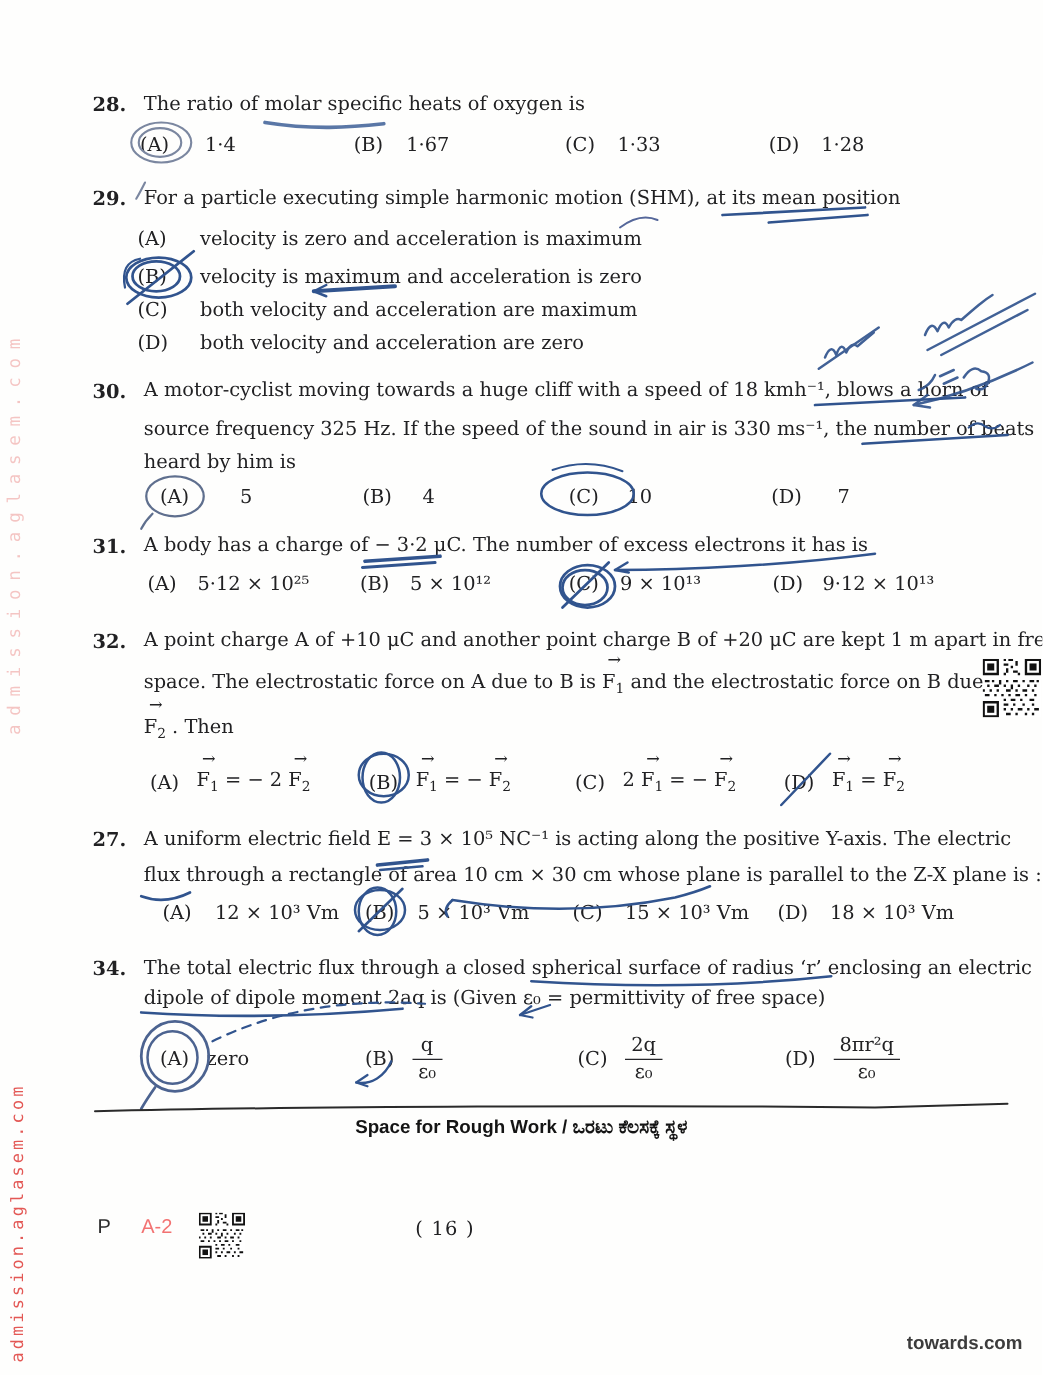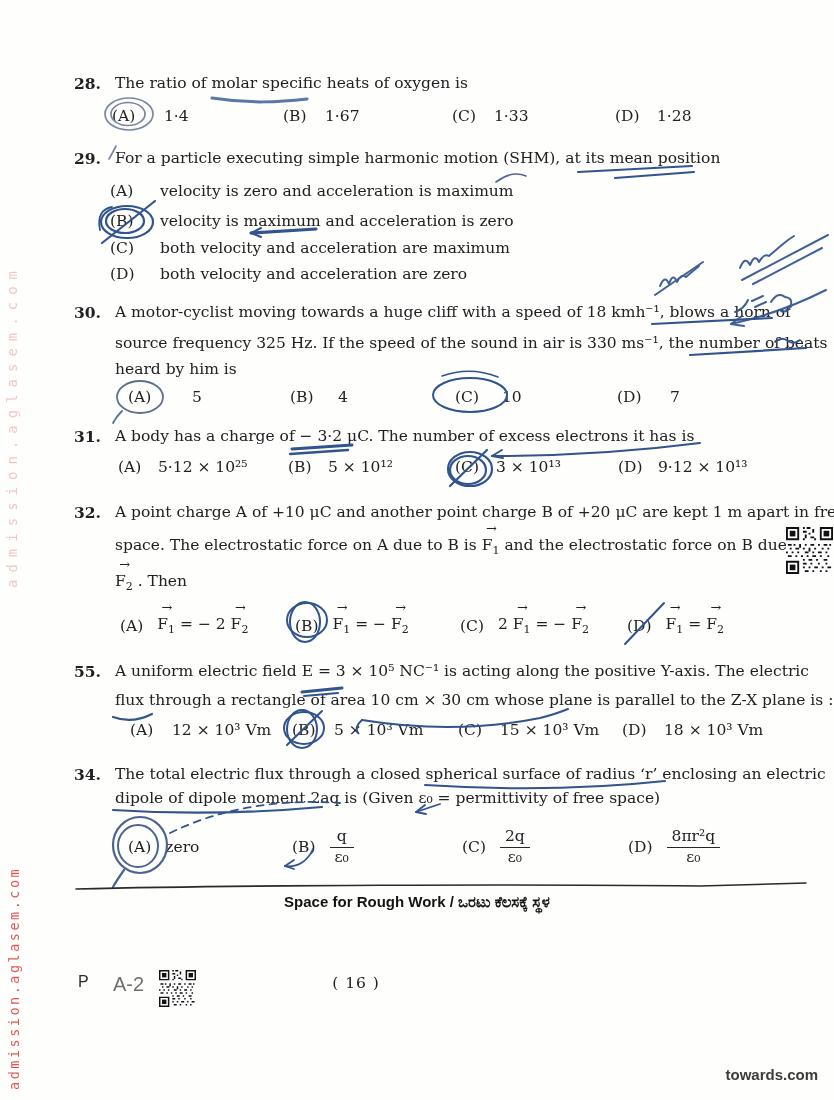--- a/index.html
+++ b/index.html
@@ -73,21 +73,21 @@
   </section>
 
   <section>
     <span class="abs qnum" style="left:74px;top:427px">31.</span>
     <span class="abs" style="left:115px;top:427px">A body has a charge of − 3·2 μC. The number of excess electrons it has is</span>
     <span class="abs" style="left:118px;top:458px">(A)</span>
     <span class="abs" style="left:158px;top:458px">5·12 × 10²⁵</span>
     <span class="abs" style="left:288px;top:458px">(B)</span>
     <span class="abs" style="left:328px;top:458px">5 × 10¹²</span>
     <span class="abs" style="left:455px;top:458px">(C)</span>
-    <span class="abs" style="left:496px;top:458px">3 × 10¹³</span>
+    <span class="abs" style="left:496px;top:458px">9 × 10¹³</span>
     <span class="abs" style="left:618px;top:458px">(D)</span>
     <span class="abs" style="left:658px;top:458px">9·12 × 10¹³</span>
   </section>
 
   <section>
     <span class="abs qnum" style="left:74px;top:503px">32.</span>
     <span class="abs" style="left:115px;top:503px">A point charge A of +10 μC and another point charge B of +20 μC are kept 1 m apart in free</span>
     <span class="abs" style="left:115px;top:536px">space. The electrostatic force on A due to B is <span class="vec"><span class="va">→</span><span class="vb">F<sub>1</sub></span></span>  and the electrostatic force on B due to</span>
     <span class="abs" style="left:115px;top:572px"><span class="vec"><span class="va">→</span><span class="vb">F<sub>2</sub></span></span> . Then</span>
     <span class="abs mathopt" style="left:120px;top:615px">
@@ -102,21 +102,21 @@
         <span>(C)</span>
         <span>2 <span class="vec"><span class="va">→</span><span class="vb">F<sub>1</sub></span></span> = − <span class="vec"><span class="va">→</span><span class="vb">F<sub>2</sub></span></span></span>
       </span>
     <span class="abs mathopt" style="left:627px;top:615px">
         <span>(D)</span>
         <span><span class="vec"><span class="va">→</span><span class="vb">F<sub>1</sub></span></span> = <span class="vec"><span class="va">→</span><span class="vb">F<sub>2</sub></span></span></span>
       </span>
   </section>
 
   <section>
-    <span class="abs qnum" style="left:74px;top:662px">55.</span>
+    <span class="abs qnum" style="left:74px;top:662px">27.</span>
     <span class="abs" style="left:115px;top:662px">A uniform electric field E = 3 × 10⁵ NC⁻¹ is acting along the positive Y-axis. The electric</span>
     <span class="abs" style="left:115px;top:691px">flux through a rectangle of area 10 cm × 30 cm whose plane is parallel to the Z-X plane is :</span>
     <span class="abs" style="left:130px;top:721px">(A)</span>
     <span class="abs" style="left:172px;top:721px">12 × 10³ Vm</span>
     <span class="abs" style="left:292px;top:721px">(B)</span>
     <span class="abs" style="left:334px;top:721px">5 × 10³ Vm</span>
     <span class="abs" style="left:458px;top:721px">(C)</span>
     <span class="abs" style="left:500px;top:721px">15 × 10³ Vm</span>
     <span class="abs" style="left:622px;top:721px">(D)</span>
     <span class="abs" style="left:664px;top:721px">18 × 10³ Vm</span>
@@ -139,21 +139,21 @@
         <span><span class="frac"><span class="fn">2q</span><span class="fd">ε₀</span></span></span>
       </span>
     <span class="abs mathopt" style="left:628px;top:822px;height:50px">
         <span>(D)</span>
         <span><span class="frac"><span class="fn">8πr²q</span><span class="fd">ε₀</span></span></span>
       </span>
   </section>
 
   <div class="abs sansb" style="left:0;top:893px;width:834px;text-align:center;font-size:15px;color:#141414">Space for Rough Work / ಒರಟು ಕೆಲಸಕ್ಕೆ ಸ್ಥಳ</div>
   <span class="abs" style="left:78px;top:973px;font-family:'Liberation Sans',sans-serif;font-size:16px;color:#2e2e2e">P</span>
-  <span class="abs" style="left:113px;top:973px;font-family:'Liberation Sans',sans-serif;font-size:20px;color:#404040;opacity:.75">A-2</span>
+  <span class="abs" style="left:113px;top:973px;font-family:'Liberation Sans',sans-serif;font-size:16px;color:#ef4444;opacity:.75">A-2</span>
   <div class="abs" style="left:0;top:974px;width:712px;text-align:center;letter-spacing:1px">( 16 )</div>
   <div class="abs sansb" style="right:16px;top:1066px;font-size:15px;color:#3c3c3c">towards.com</div>
 
   <svg class="qr" style="left:786px;top:527px" width="47" height="47" viewBox="0 0 25 25">
     <use href="#qrsym"></use>
   </svg>
   <svg class="qr" style="left:159px;top:970px" width="37" height="37" viewBox="0 0 25 25">
     <use href="#qrsym"></use>
   </svg>
 

